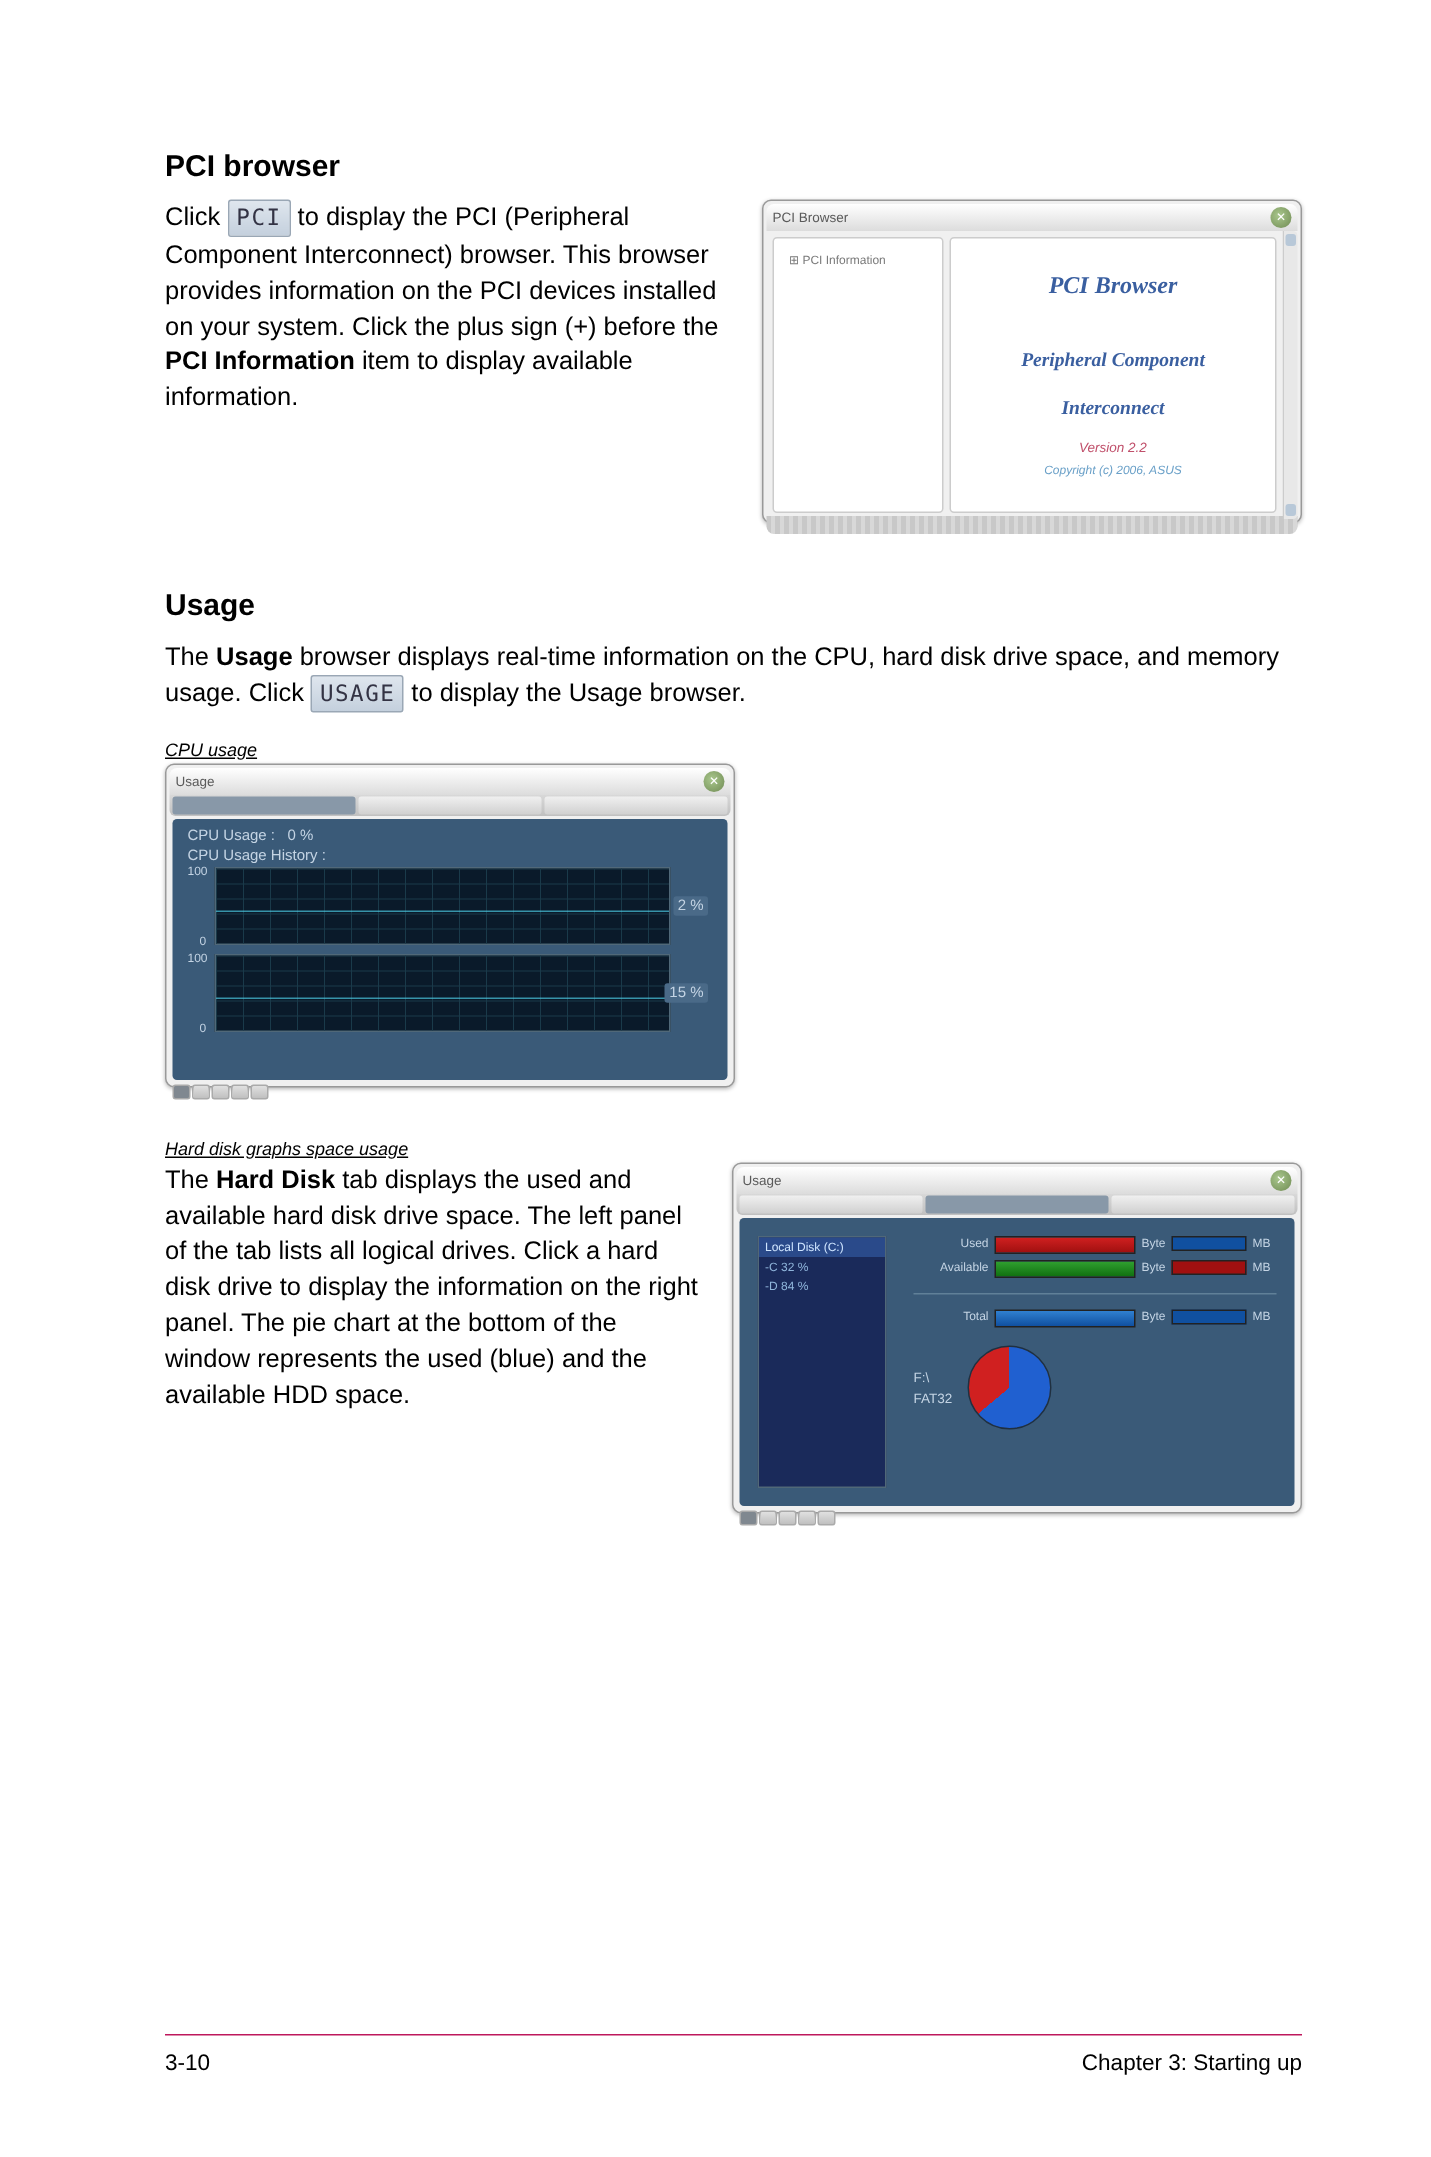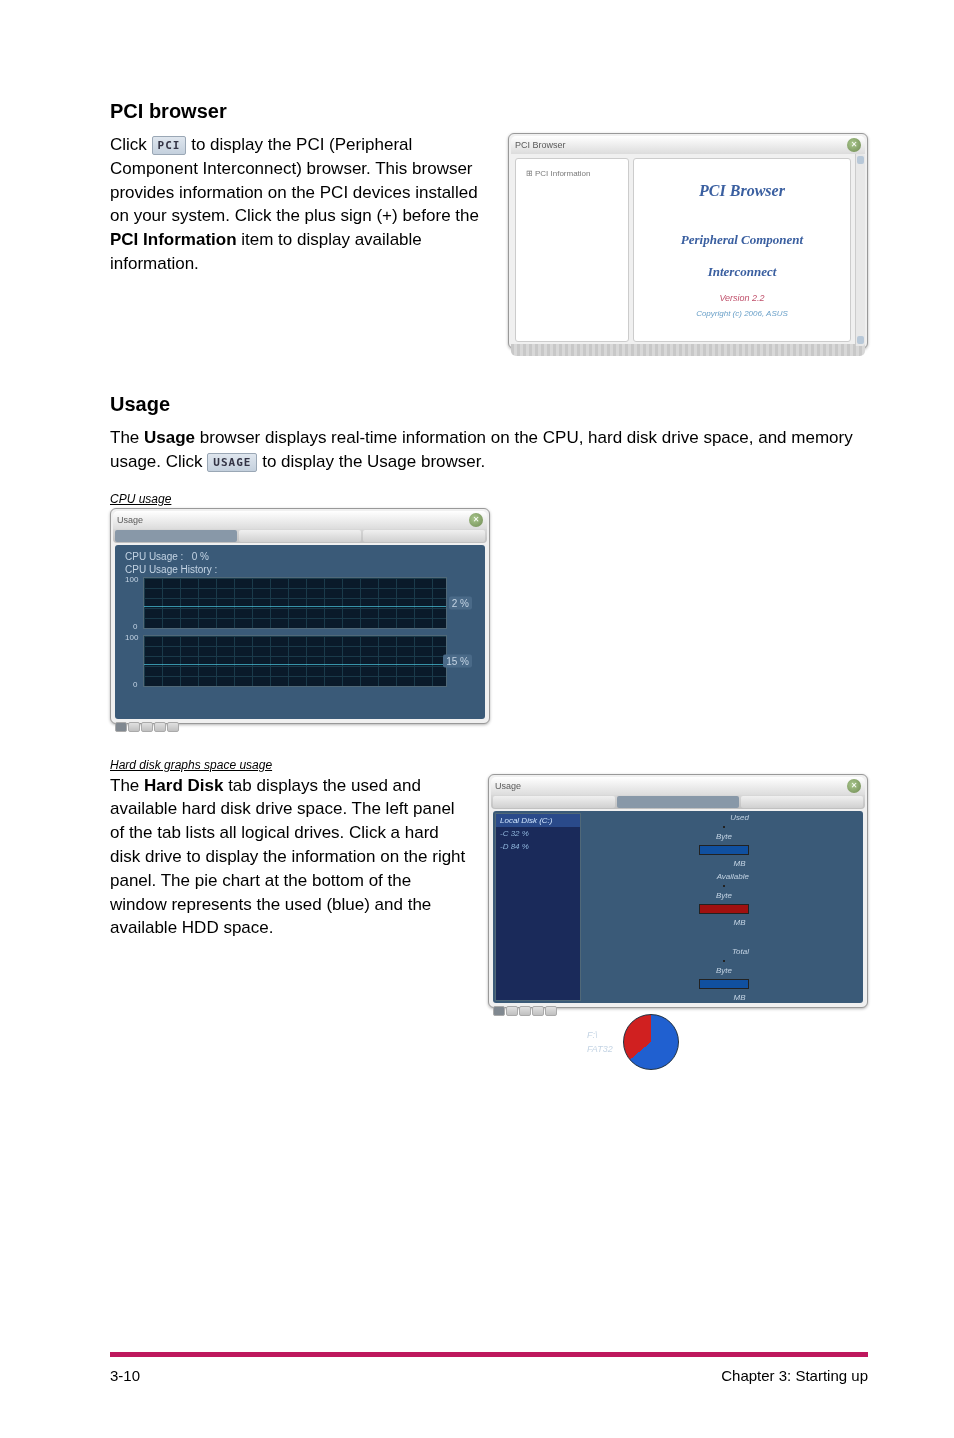--- a/index.html
+++ b/index.html
@@ -31,22 +31,22 @@
       align-items: flex-start;
     }
     .col-left { flex: 1; }
     .col-right { flex: 0 0 auto; }
     .inline-btn {
       display: inline-block;
       background: linear-gradient(#dfe6ee,#c4d0dd);
       border: 1px solid #9aa7b5;
       border-radius: 2px;
       font-family: monospace;
-      font-size: 11px;
-      font-weight: bold;
+      font-size: 15px;
+      font-weight: normal;
       letter-spacing: 1px;
       padding: 1px 5px;
       color: #334;
       vertical-align: middle;
     }
     .bold { font-weight: bold; }
     .sub-heading {
       font-style: italic;
       text-decoration: underline;
       font-size: 12px;
@@ -135,49 +135,49 @@
     .cpu-graph .pct {
       position:absolute; right:-26px; top:50%; transform:translateY(-50%);
       color:#c4d4e4; font-size:10px; background:#4a6a88; padding:1px 3px; border-radius:2px;
     }
     .cpu-side-100 { color:#c4d4e4; font-size:8px; position:absolute; left:-18px; top:-2px;}
     .cpu-side-0 { color:#c4d4e4; font-size:8px; position:absolute; left:-10px; bottom:-2px;}
     .cpu-graph-wrap { position:relative; margin-left:18px; margin-right:28px;}
 
     
     .hdd-win { width: 380px; height: 234px; }
-    .hdd-body { background:#3a5a78; margin:2px; border-radius:3px; height:calc(100% - 36px); display:flex; padding:2px; gap:6px;font-style:italic;}
+    .hdd-body { background:#3a5a78; margin:2px; border-radius:3px; height:calc(100% - 36px); display:flex; padding:12px; gap:18px;}
     .hdd-left { width:86px; background:#1a2a5a; border:1px solid #506878; display:flex; flex-direction:column;}
     .hdd-left .drv { color:#8fb5db; font-size:8px; padding:2px 4px;}
     .hdd-left .drv.sel { background:#2a4a8a; color:#cfe5ff;}
     .hdd-right { flex:1; display:flex; flex-direction:column; gap:4px;}
-    .hdd-row { display:flex; align-items:center; gap:4px; font-size:8px; color:#c4d4e4;flex-direction:column;}
+    .hdd-row { display:flex; gap:4px; font-size:8px; color:#c4d4e4;}
     .hdd-row .lab { width:50px; text-align:right;}
     .hdd-row .bar { flex:1; height:12px; background:linear-gradient(#d02020,#a01010); border:1px solid #222; position:relative;}
     .hdd-row .bar.gr { background:linear-gradient(#30a030,#107010);}
     .hdd-row .bar.bl { background:linear-gradient(#3080d0,#1050a0);}
     .hdd-row .sbar { width:50px; height:10px; background:#1050a0; border:1px solid #222;}
     .hdd-row .sbar.r { background:#a01010;}
-    .hdd-row .unit { width:16px;margin-left:35px;}
+    .hdd-row .unit { width:16px;}
     .hdd-pie-row { display:flex; align-items:center; gap:10px; margin-top:8px;}
     .pie {
       width:56px; height:56px; border-radius:50%;
       background: conic-gradient(#2060d0 0deg 230deg, #d02020 230deg 360deg);
       border:1px solid #203040;
     }
     .hdd-lab-col { display:flex; flex-direction:column; gap:4px; font-size:9px; color:#c4d4e4;}
     .hdd-sep { height:1px; background:#608098; margin:6px 0;}
 
     
     .page-footer {
       position:absolute;
       bottom: 54px;
       left: 110px;
       right: 86px;
-      border-top: 5px solid #be185d;
+      border-top: 1px solid #be185d;
       padding-top: 10px;
       display:flex;
       justify-content: space-between;
       font-size: 15px;
     }
 
     .btab-footer { display:flex; gap:1px; padding:1px 2px 0 2px; height:14px;}
     .btab-footer .bt { width:12px; height:10px; background:linear-gradient(#e0e0e0,#c0c0c0); border:1px solid #aaa; border-radius:2px;}
     .btab-footer .bt:first-child { background:#808890;}
   </style>

